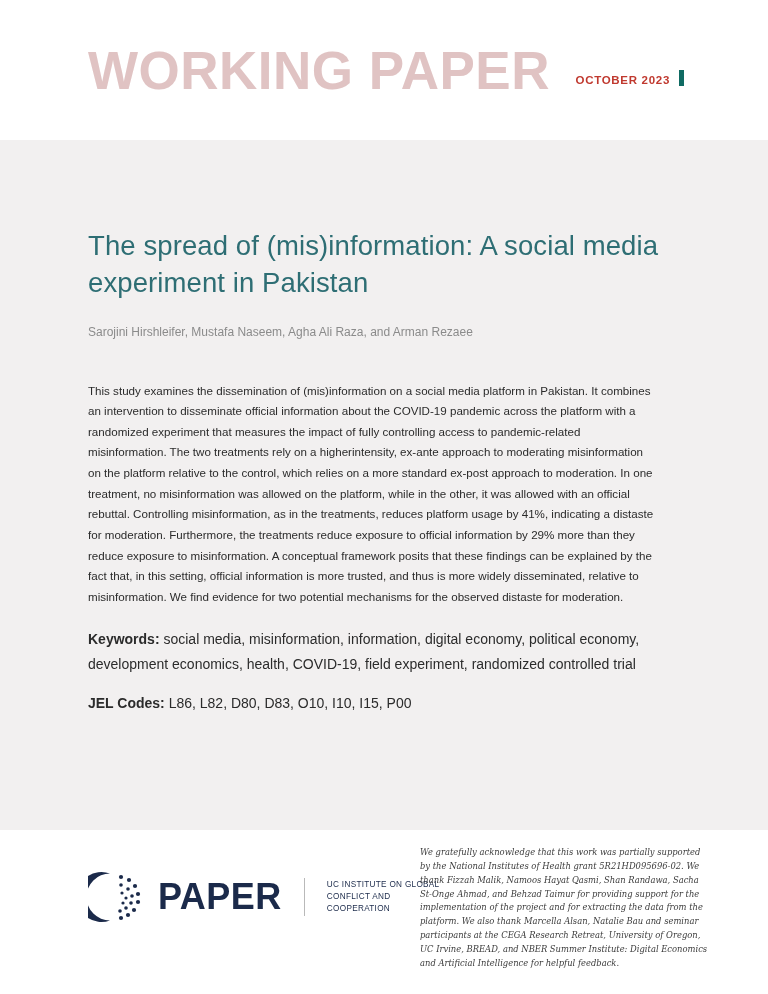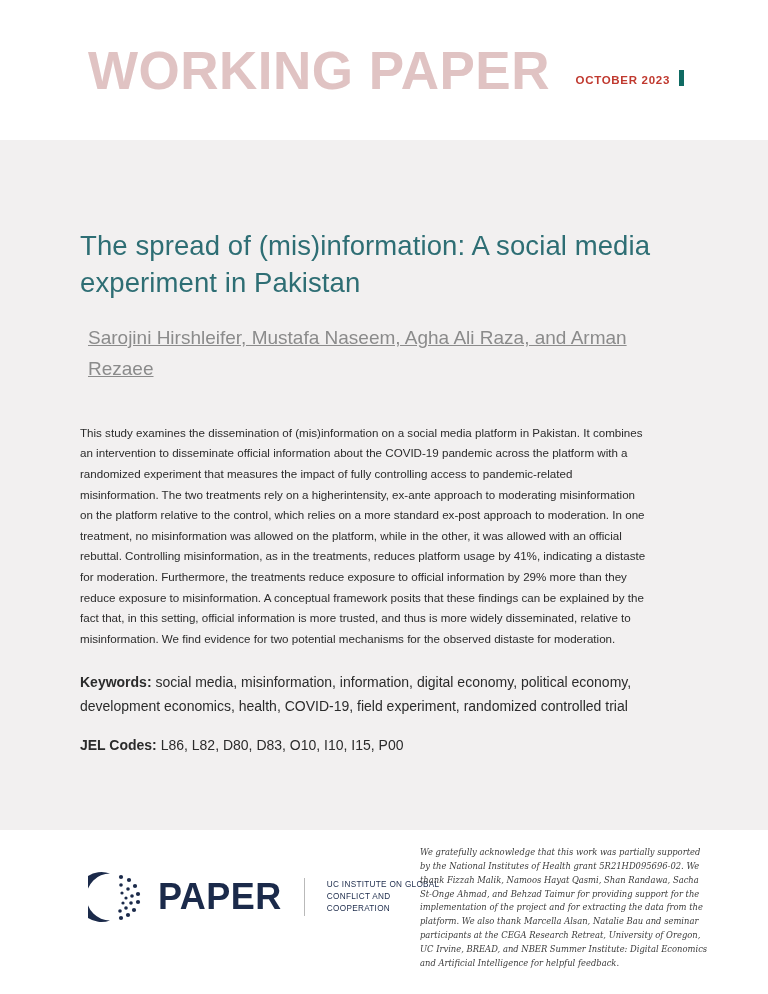--- a/index.html
+++ b/index.html
@@ -66,38 +66,37 @@
   .content {
     position: absolute;
     top: 140px;
     left: 0;
     width: 768px;
     height: 690px;
     background: #f2f0f0;
   }
   .inner {
     position: absolute;
-    left: 80px;
+    left: 88px;
     top: 88px;
     width: 580px;
   }
   .paper-title {
     font-size: 27.5px;
     line-height: 1.33;
     color: #2e6e74;
     font-weight: normal;
     margin: 0 0 22px 0;
     letter-spacing: 0.1px;
   }
   .authors {
-    font-size: 19px;
+    font-size: 12px;
     line-height: 1.62;
     color: #8b8b8b;
-    margin: 0 0 38px 8px;
-    text-decoration: underline;
+    margin: 0 0 38px 0;
   }
   .abstract-head {
     font-size: 14.5px;
     font-weight: bold;
     color: #2e6e74;
     margin: 0 0 12px 0;
   }
   .abstract-body {
     font-size: 11.6px;
     line-height: 1.78;

